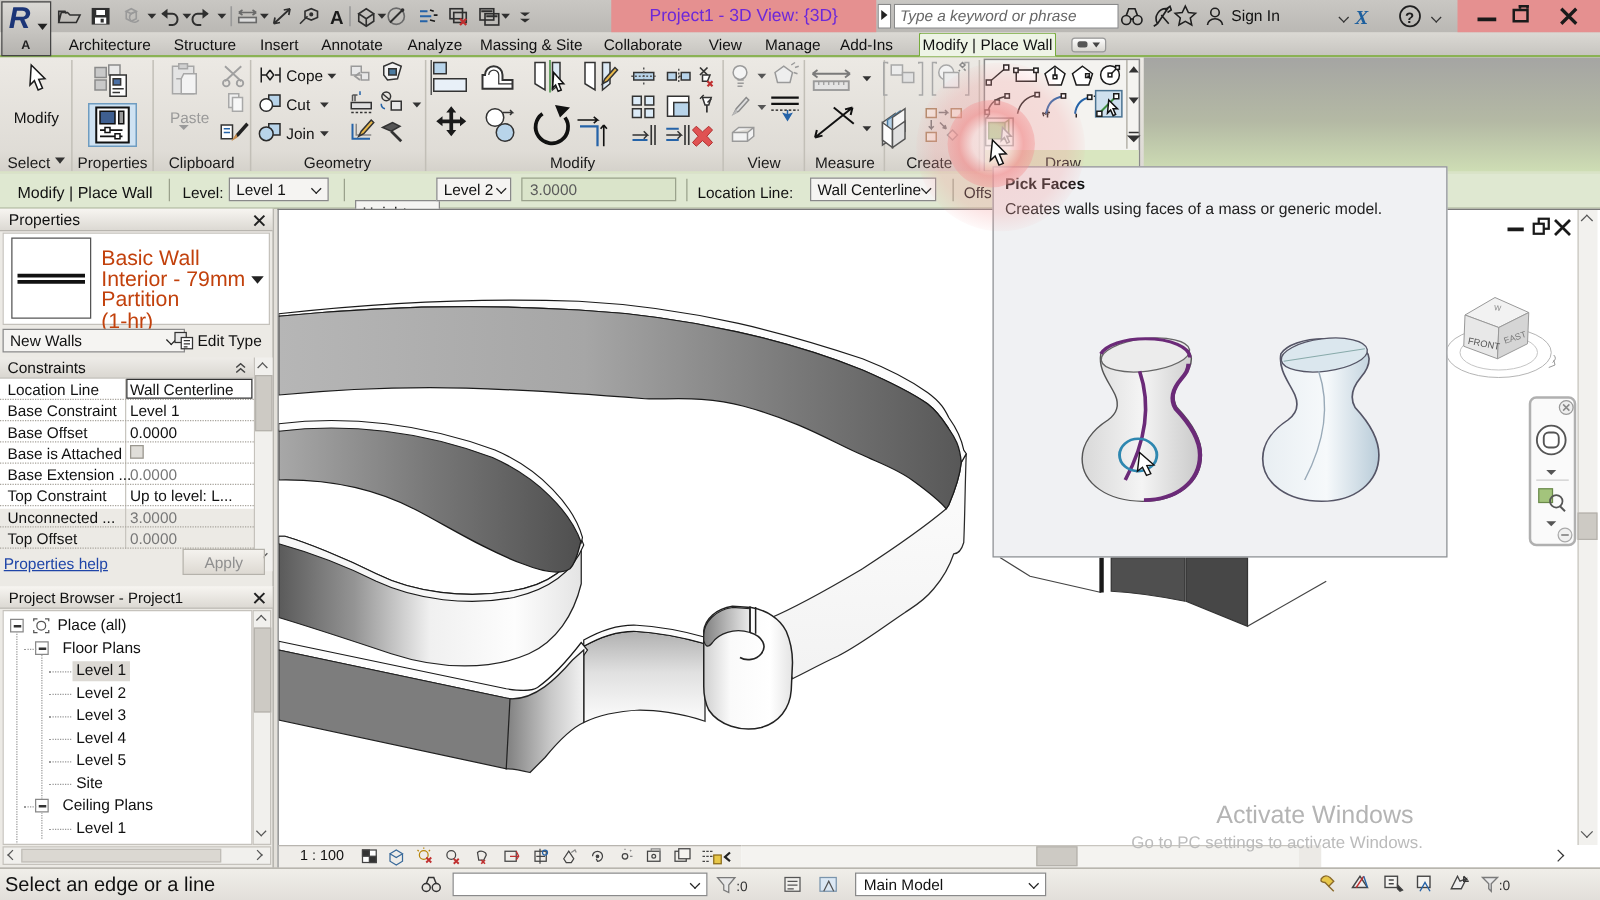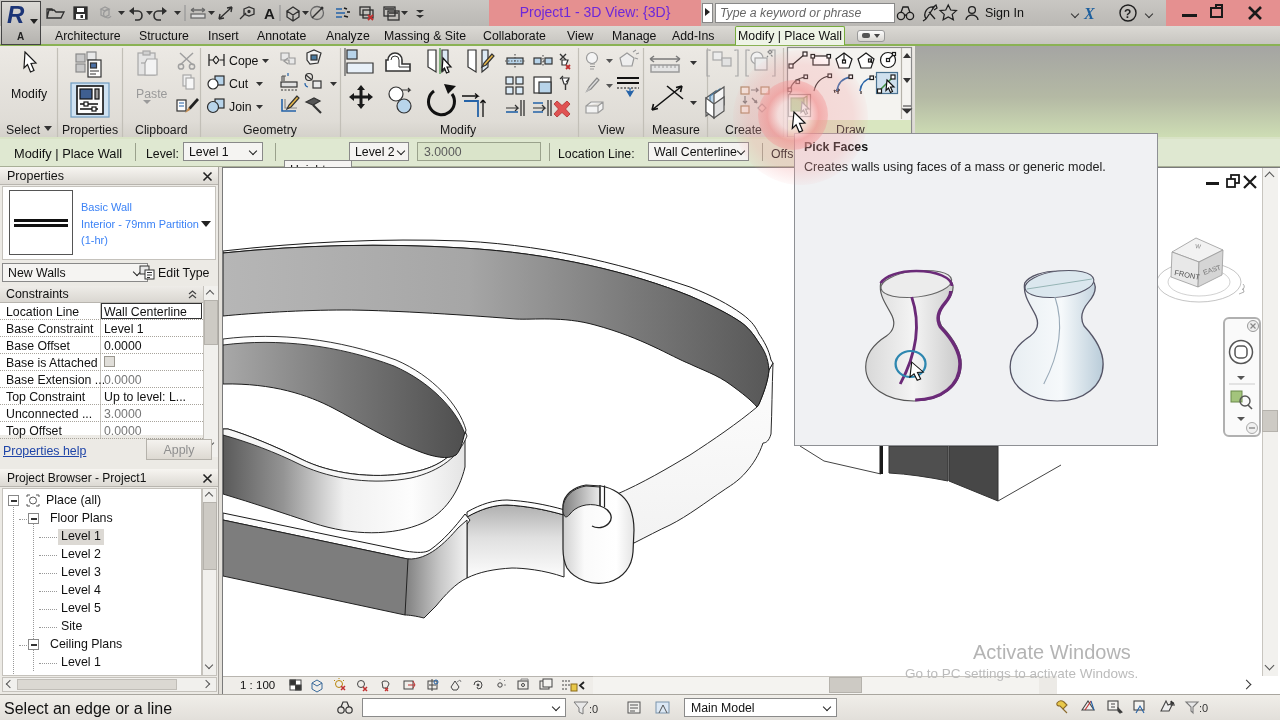--- a/index.html
+++ b/index.html
@@ -701,21 +701,21 @@
     <span style="position:absolute;left:7px;top:2px;font-size:12.5px;color:#111">Properties</span>
     <svg style="position:absolute;right:5px;top:4px" width="11" height="11" viewBox="0 0 11 11">
         <path d="M1.5,1.5 L9.5,9.5 M9.5,1.5 L1.5,9.5" stroke="#222" stroke-width="1.6"></path>
       </svg>
   </div>
   <div class="abs" style="left:2px;top:19px;width:214px;height:74px;background:#fff;border:1px solid #c5c2bc">
     <div class="abs" style="left:6px;top:3px;width:64px;height:65px;background:#fff;border:1px solid #555">
       <div class="abs" style="left:4px;top:28px;width:54px;height:2.5px;background:#111"></div>
       <div class="abs" style="left:4px;top:33px;width:54px;height:2.5px;background:#111"></div>
     </div>
-    <div class="abs" style="left:78px;top:12px;font-size:11px;color:#3b82f6;line-height:16.5px">Basic Wall<br>Interior - 79mm Partition<br>(1-hr)</div>
+    <div class="abs" style="left:78px;top:12px;font-size:17px;color:#c2410c;line-height:16.5px">Basic Wall<br>Interior - 79mm Partition<br>(1-hr)</div>
     <div class="abs" style="right:4px;top:34px;width:0;height:0;border-left:5px solid transparent;border-right:5px solid transparent;border-top:6px solid #222"></div>
   </div>
   <div class="combo" style="left:2px;top:96px;width:146px;height:19px">
       <span class="tx">New Walls</span>
       <span class="cbarr" style="right:7px;top:5px"></span>
     </div>
   <svg style="position:absolute;left:138px;top:96px" width="18" height="18" viewBox="0 0 18 18" fill="none" stroke="#333">
       <rect x="2" y="3" width="9" height="8" fill="#e8e8e8"></rect>
       <rect x="7" y="7" width="9" height="9" fill="#fdfdfd"></rect>
       <path d="M9,9.5 h5 M9,12 h5 M9,14.5 h3"></path>
@@ -726,21 +726,21 @@
     <svg style="position:absolute;right:6px;top:4px" width="9" height="10" viewBox="0 0 9 10">
         <path d="M1,4 l3.5,-3 3.5,3 M1,8 l3.5,-3 3.5,3" stroke="#444" fill="none" stroke-width="1.2"></path>
       </svg>
   </div>
 
   <div class="abs" style="left:203px;top:119px;width:15px;height:171px;background:#f1f0ed;border-left:1px solid #c5c2bc"></div>
   <div class="abs" style="left:207px;top:124px;width:6px;height:6px;border-left:1.3px solid #555;border-top:1.3px solid #555;transform:rotate(45deg)"></div>
   <div class="abs" style="left:204px;top:133px;width:14px;height:45px;background:#cdcac4;border:1px solid #b5b2ac"></div>
   <div class="abs" style="left:207px;top:273px;width:6px;height:6px;border-right:1.3px solid #555;border-bottom:1.3px solid #555;transform:rotate(45deg)"></div>
 
-  <div class="abs" style="left:0;top:136px;width:203px;height:132px;background:#fff;font-size:12.3px;color:#111">
+  <div class="abs" style="left:0;top:136px;width:203px;height:104px;background:#fff;font-size:12.3px;color:#111">
     <div style="position:absolute;left:100px;top:0;width:1px;height:136px;background:#c8c5bf"></div>
     <div style="position:absolute;left:0;top:0;width:203px;height:17px;border-bottom:1px dotted #a8a49c">
         <span style="position:absolute;left:6px;top:2px">Location Line</span>
         <span style="position:absolute;left:104px;top:2px">Wall Centerline</span>
         <span style="position:absolute;left:101px;top:0;width:101px;height:16px;border:1px solid #333"></span>
       </div>
     <div style="position:absolute;left:0;top:17px;width:203px;height:17px;border-bottom:1px dotted #a8a49c">
         <span style="position:absolute;left:6px;top:2px">Base Constraint</span>
         <span style="position:absolute;left:104px;top:2px">Level 1</span>
       </div>

